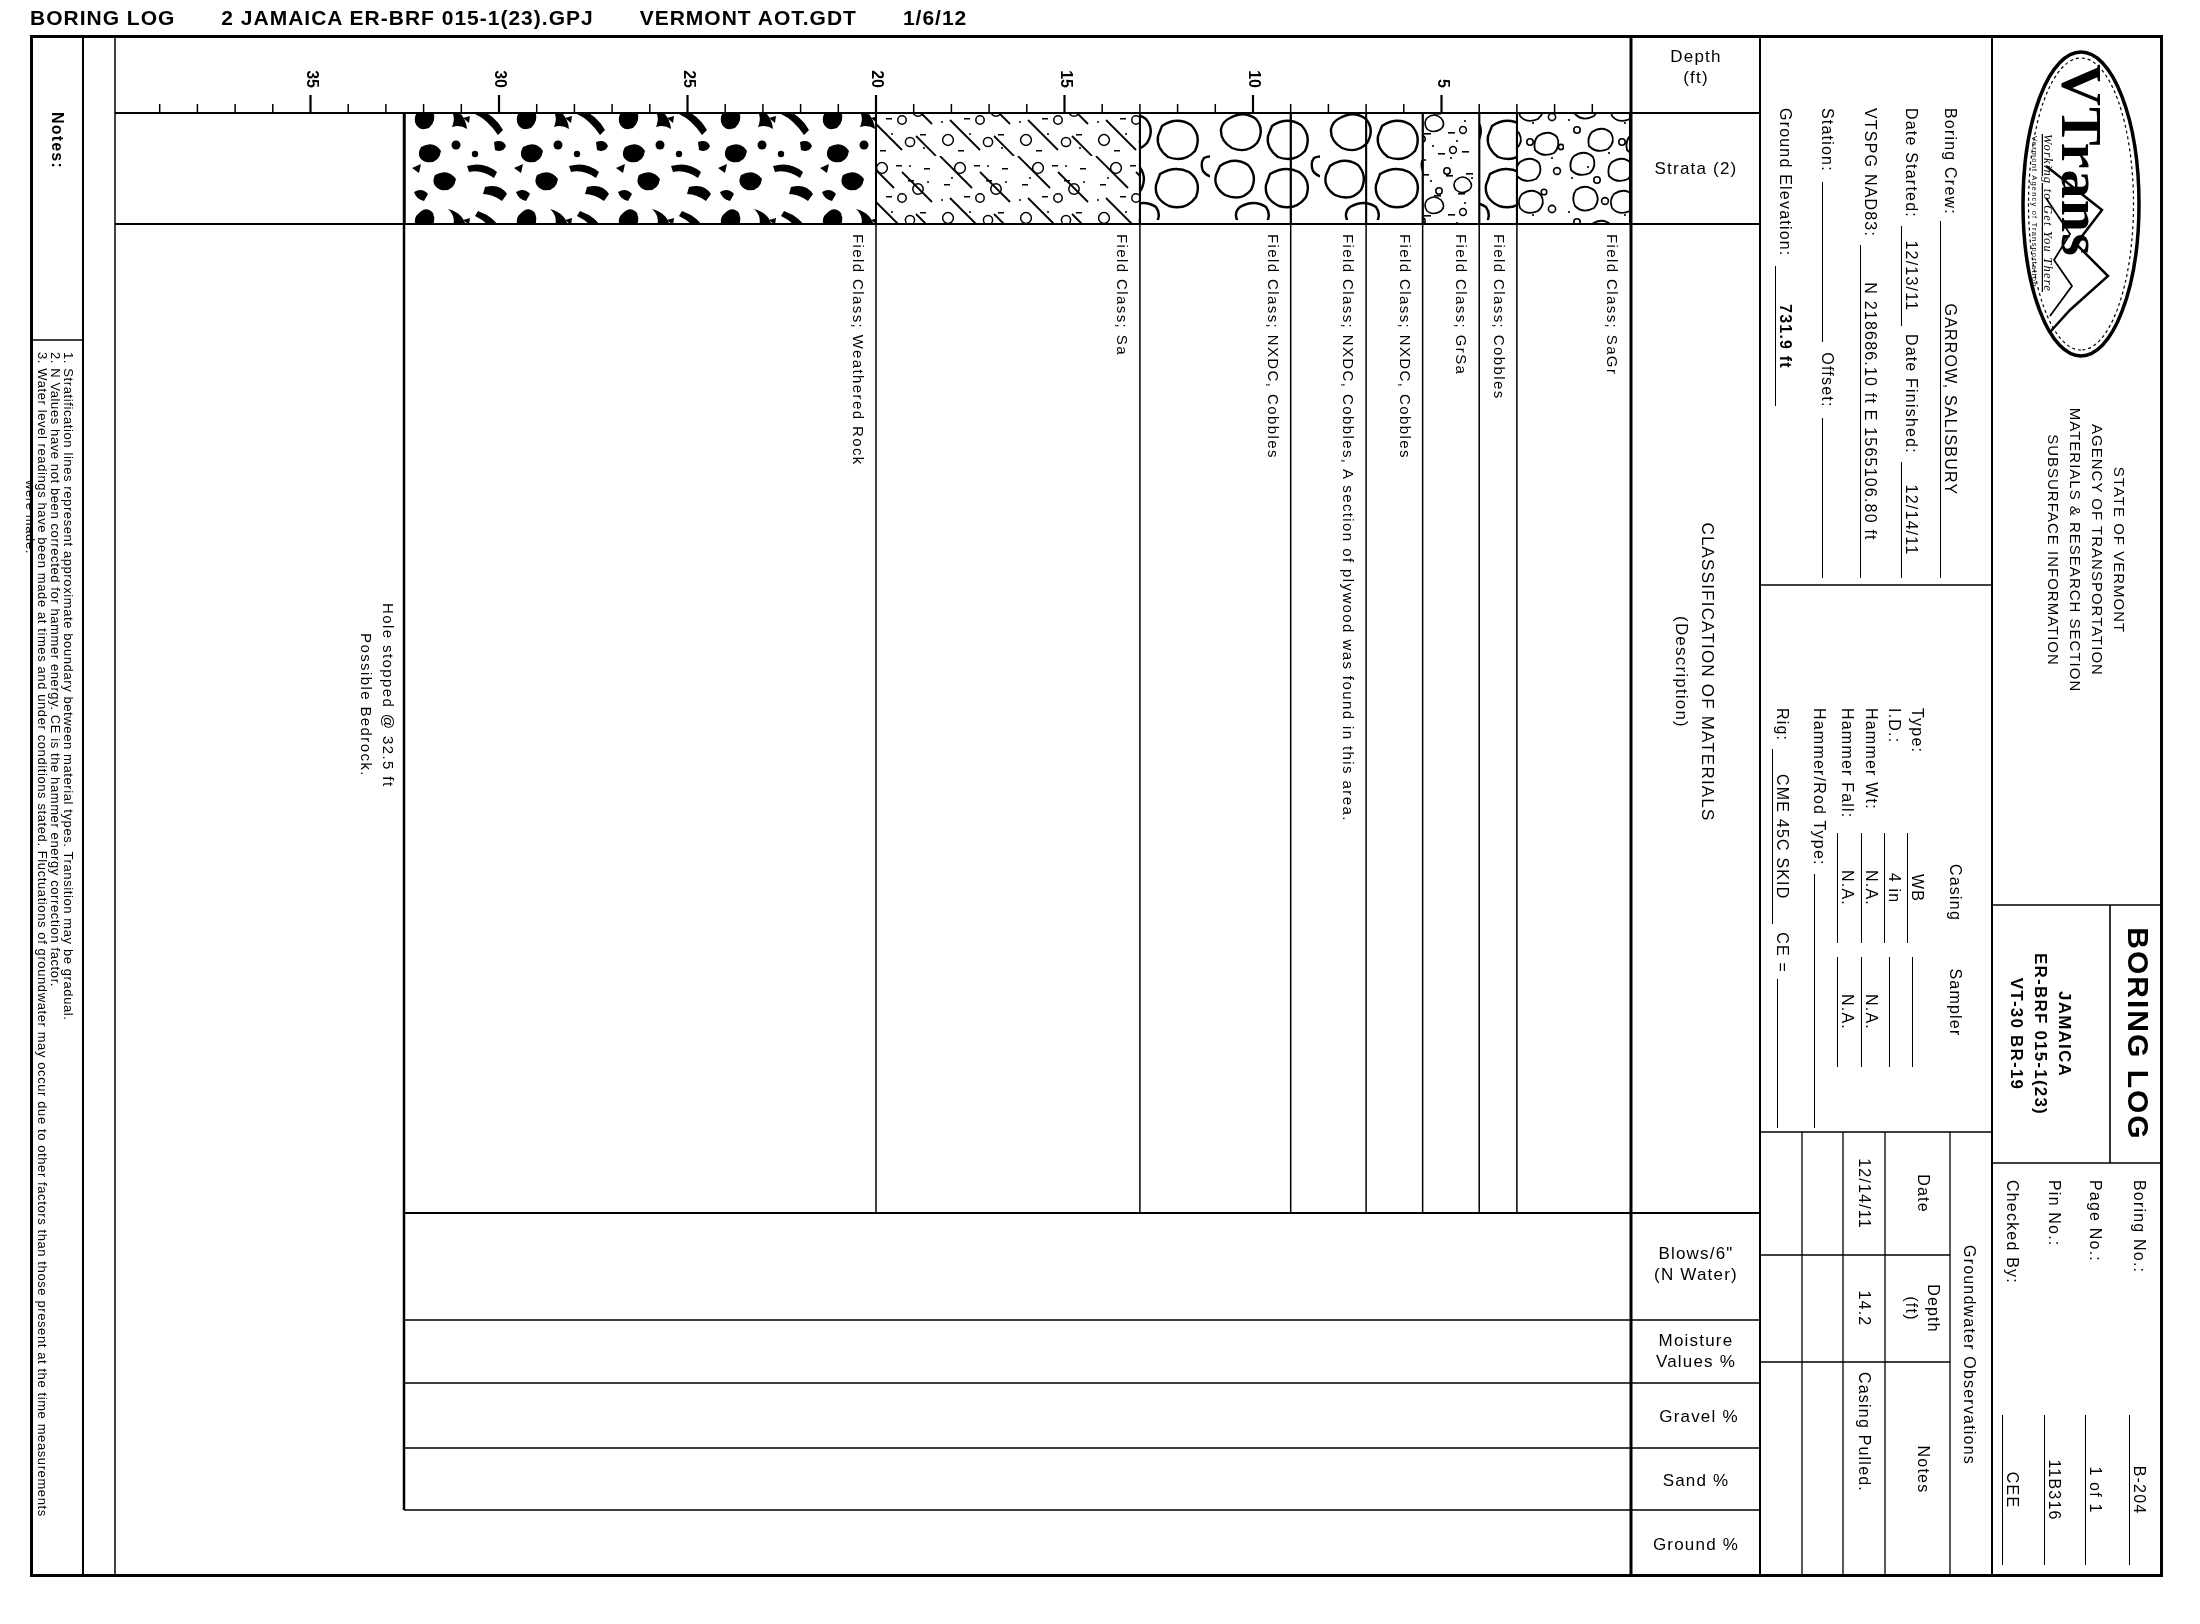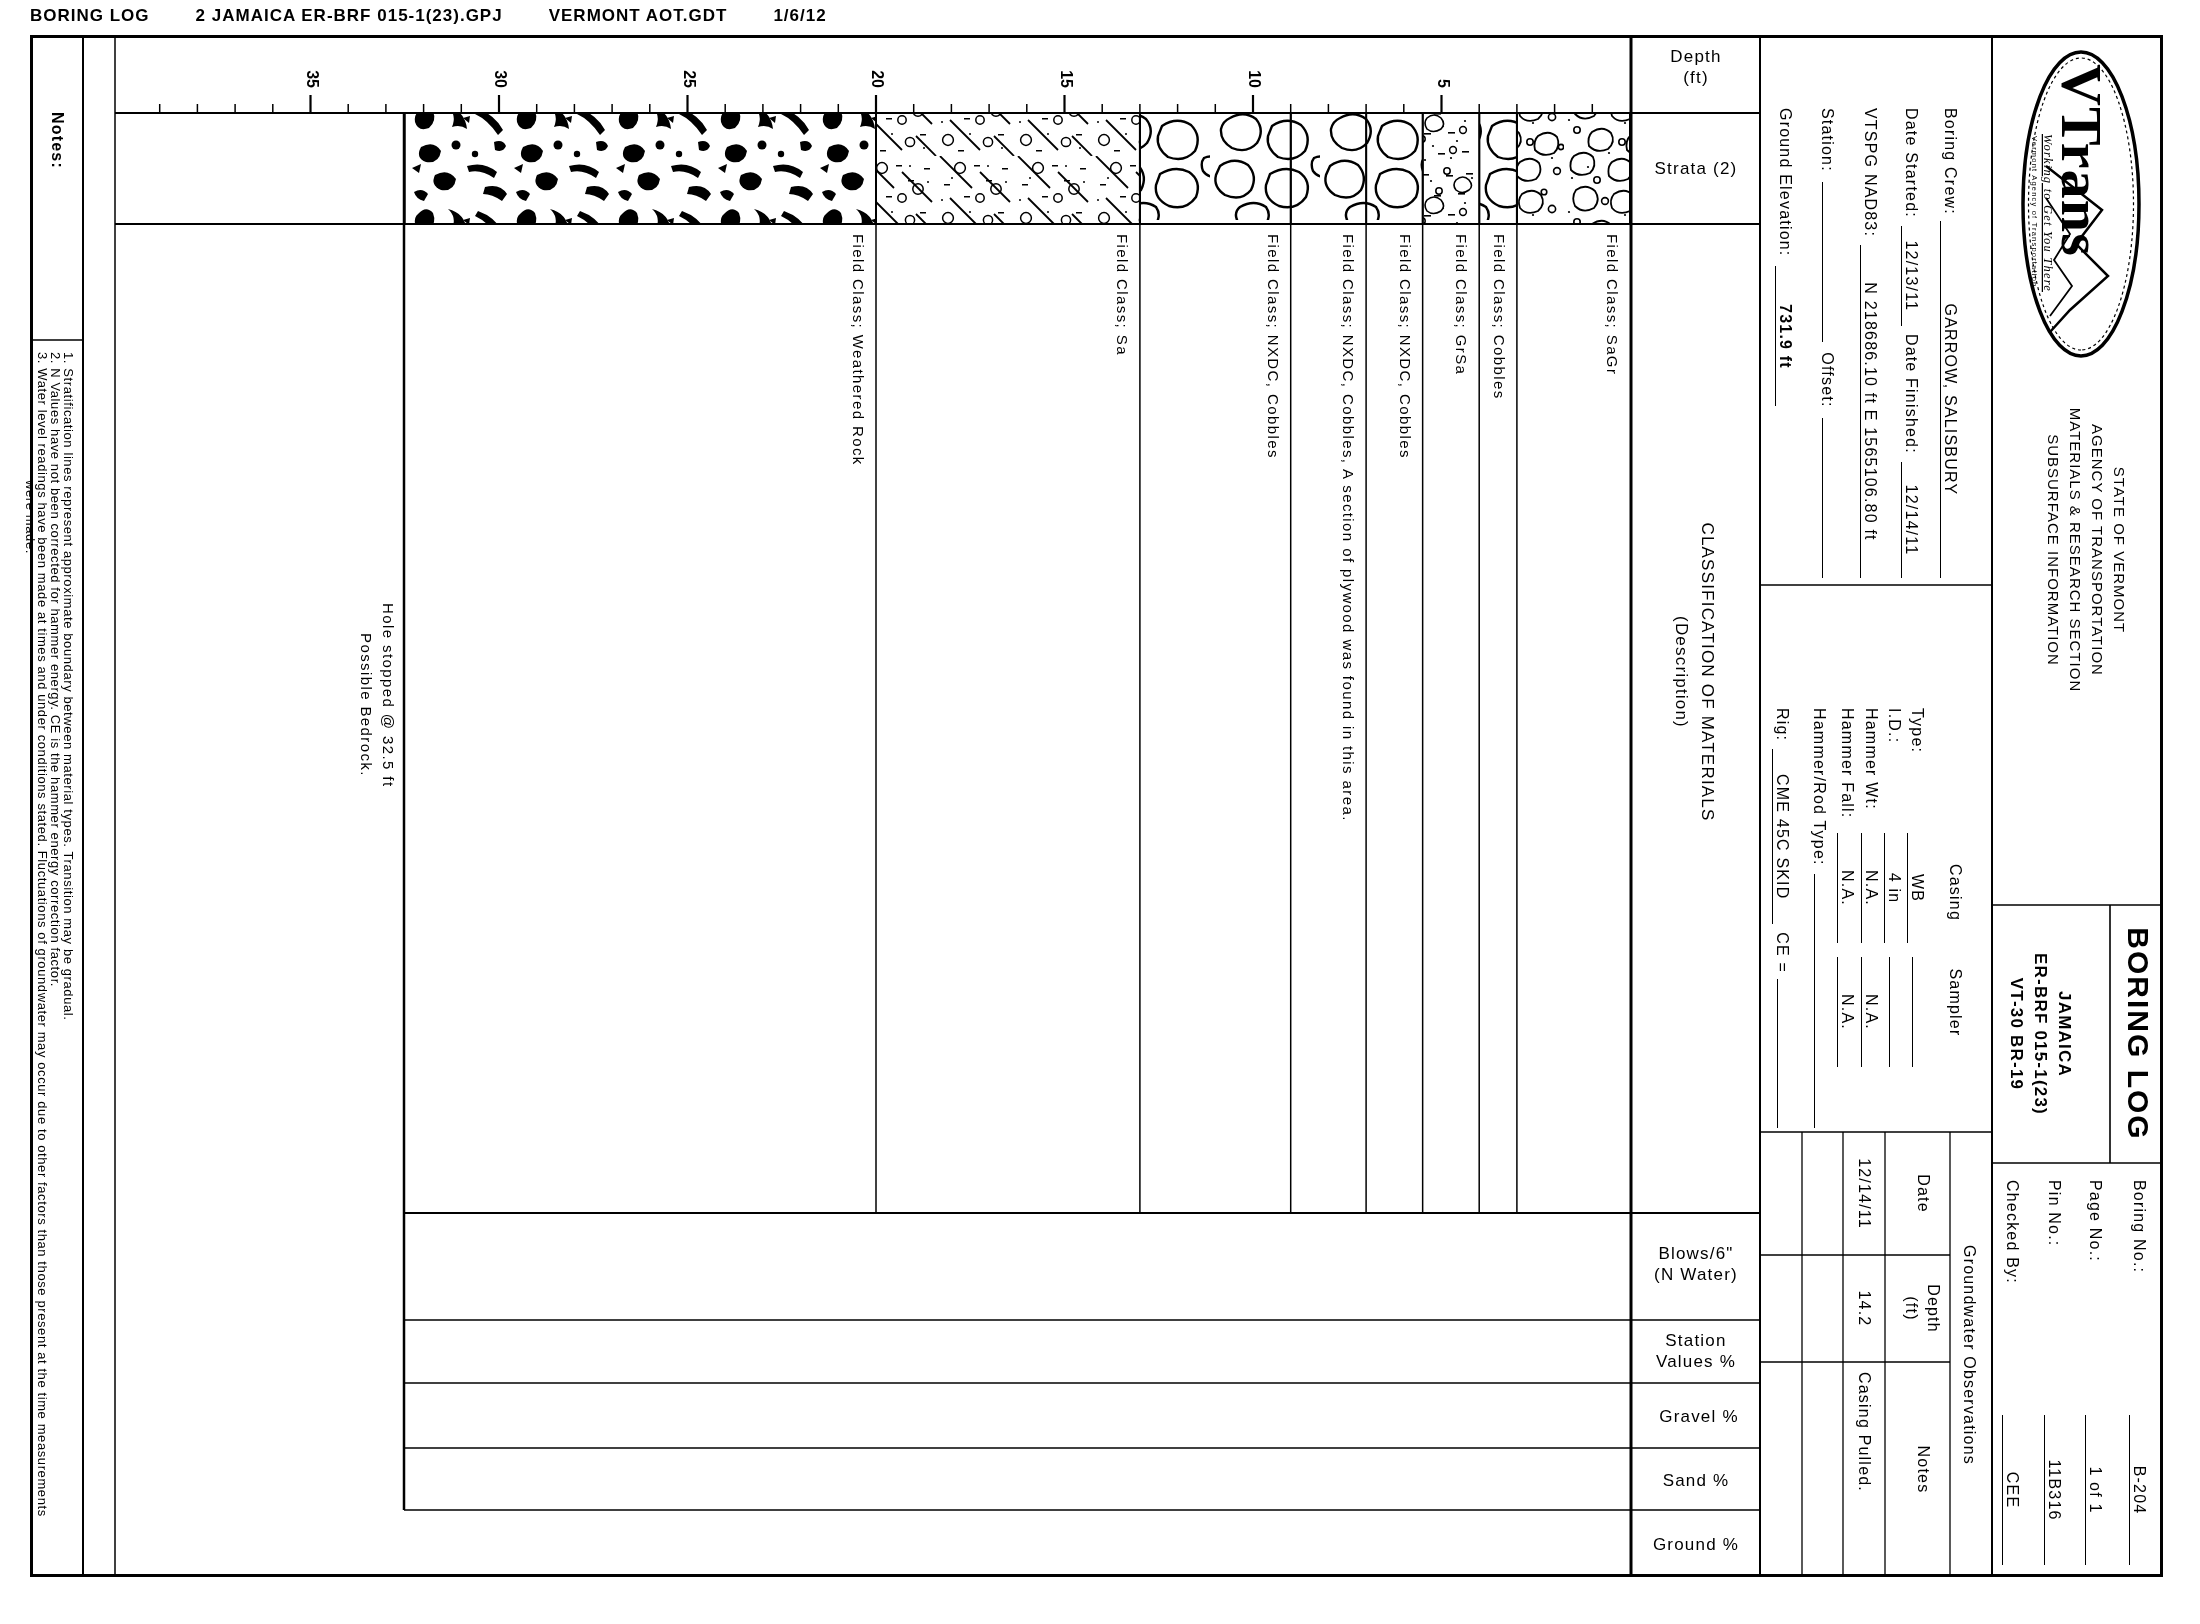--- a/index.html
+++ b/index.html
@@ -6,21 +6,21 @@
   #page{position:relative;width:2200px;height:1624px;background:#fff;overflow:hidden;
         font-family:"Liberation Sans",sans-serif;color:#000;font-size:16px;letter-spacing:1.2px;}
   #grid{position:absolute;left:0;top:0;}
   .abs{position:absolute;}
   .rot{position:absolute;transform:rotate(90deg);transform-origin:0 0;white-space:nowrap;}
   .c{text-align:center;}
   .b{font-weight:bold;}
   .ul{border-bottom:1.6px solid #000;}
   .rrow{display:flex;align-items:baseline;}
   .rrow .sp{flex:1;}
-  .banner{font-weight:bold;font-size:17px;letter-spacing:1px;}
+  .banner{font-weight:bold;font-size:21px;letter-spacing:1px;}
   .banner span{margin-right:46px;}
   .colhead{font-size:17px;line-height:1.25;}
   .note{font-size:13px;letter-spacing:.6px;}
   .fieldlabel{font-size:15px;letter-spacing:1.4px;}
   .ticklabel{font-weight:bold;font-size:16px;text-align:right;letter-spacing:0;}
   .biglabel{font-size:30px;font-weight:bold;letter-spacing:2px;}
   .town{font-size:17px;font-weight:bold;}
   .agency{font-size:15px;letter-spacing:1px;}
 </style>
 </head>
@@ -267,21 +267,21 @@
       <div>(ft)</div>
   </div>
   <div class="abs colhead c" style="left:1632px;top:158px;width:128px;">Strata  (2)</div>
   <div class="rot colhead c" style="left:1718px;top:462px;width:420px;">CLASSIFICATION  OF  MATERIALS</div>
   <div class="rot colhead c" style="left:1692px;top:462px;width:420px;">(Description)</div>
   <div class="abs colhead c" style="left:1632px;top:1243px;width:128px;">
     <div>Blows/6"</div>
       <div>(N Water)</div>
   </div>
   <div class="abs colhead c" style="left:1632px;top:1330px;width:128px;">
-    <div>Station</div>
+    <div>Moisture</div>
       <div>Values %</div>
   </div>
   <div class="abs colhead c" style="left:1632px;top:1406px;width:134px;">Gravel %</div>
   <div class="abs colhead c" style="left:1632px;top:1470px;width:128px;">Sand %</div>
   <div class="abs colhead c" style="left:1632px;top:1534px;width:128px;">Ground %</div>
 
   <div class="rot rrow" style="left:1959px;top:108px;width:470px;">
     <span>Boring Crew:</span>
     <span class="ul c sp" style="margin-left:6px;">GARROW, SALISBURY</span>
   </div>

